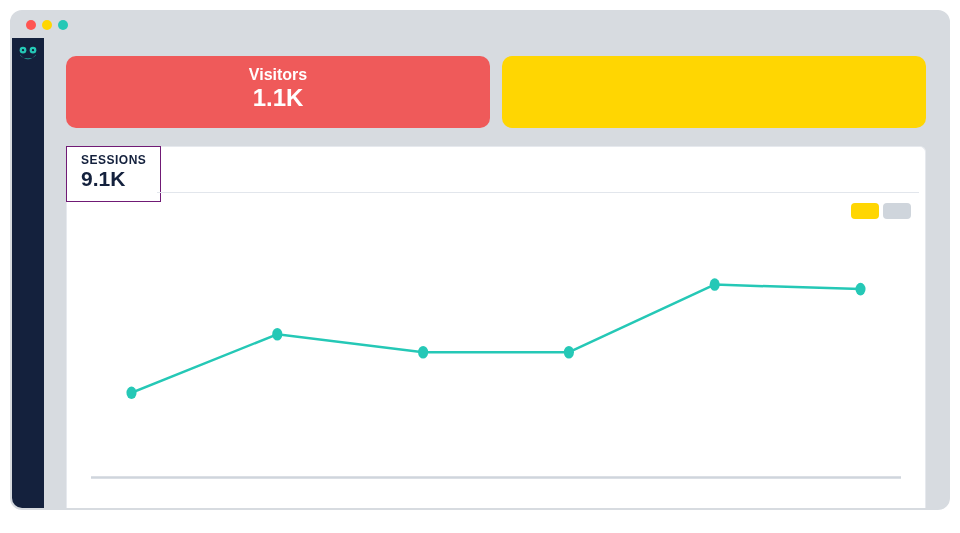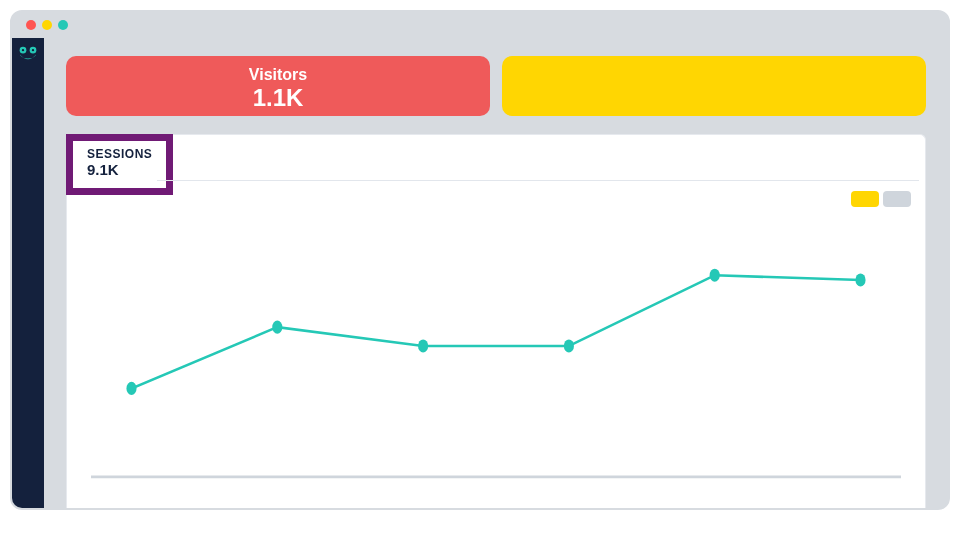--- a/index.html
+++ b/index.html
@@ -20,42 +20,42 @@
 
     .body { flex:1; display:flex; background:#d7dbe0; }
     .sidebar { width:32px; background:#14213d; display:flex; justify-content:center; padding-top:8px; }
     .frog { width:20px; height:18px; position:relative; }
     .frog svg { fill:#25c8b6; }
 
     .main { flex:1; padding:18px 22px 0 22px; display:flex; flex-direction:column; }
     .cards { display:flex; gap:12px; }
     .card {
       flex:1; border-radius:10px; text-align:center; color:#fff;
-      padding:10px 0 4px 0;
+      padding:10px 0 16px 0;
     }
     .card.visitors { background:#ef5a5a; }
     .card.leads    { background:#4255f4; }
     .card.users    { background:#ffd602; }
     .card .label { font-size:16px; font-weight:600; }
     .card .value { font-size:24px; font-weight:800; }
 
     .panel {
       margin-top:18px; flex:1; background:#fff; border-radius:6px 6px 0 0;
       border:1px solid #e6e9ee; border-bottom:none; position:relative;
       padding:0;
     }
     .sess-box {
       position:absolute; left:-1px; top:-1px; background:#fff;
-      border:7px solid #701a75; padding:6px 14px 10px 14px;
+      border:1px solid #701a75; padding:6px 14px 10px 14px;
     }
     .sess-label {
       font-size:12px; font-weight:800; letter-spacing:0.5px; color:#14213d;
     }
     .sess-value {
-      font-size:15px; font-weight:800; color:#14213d;
+      font-size:21px; font-weight:800; color:#14213d;
     }
     .tab-line {
       position:absolute; top:45px; left:90px; right:6px; height:1px; background:#e2e6ec;
     }
 
     .legend {
       position:absolute; right:14px; top:56px; display:flex; gap:4px;
     }
     .swatch { width:28px; height:16px; border-radius:4px; }
     .swatch.on { background:#ffd602; }

